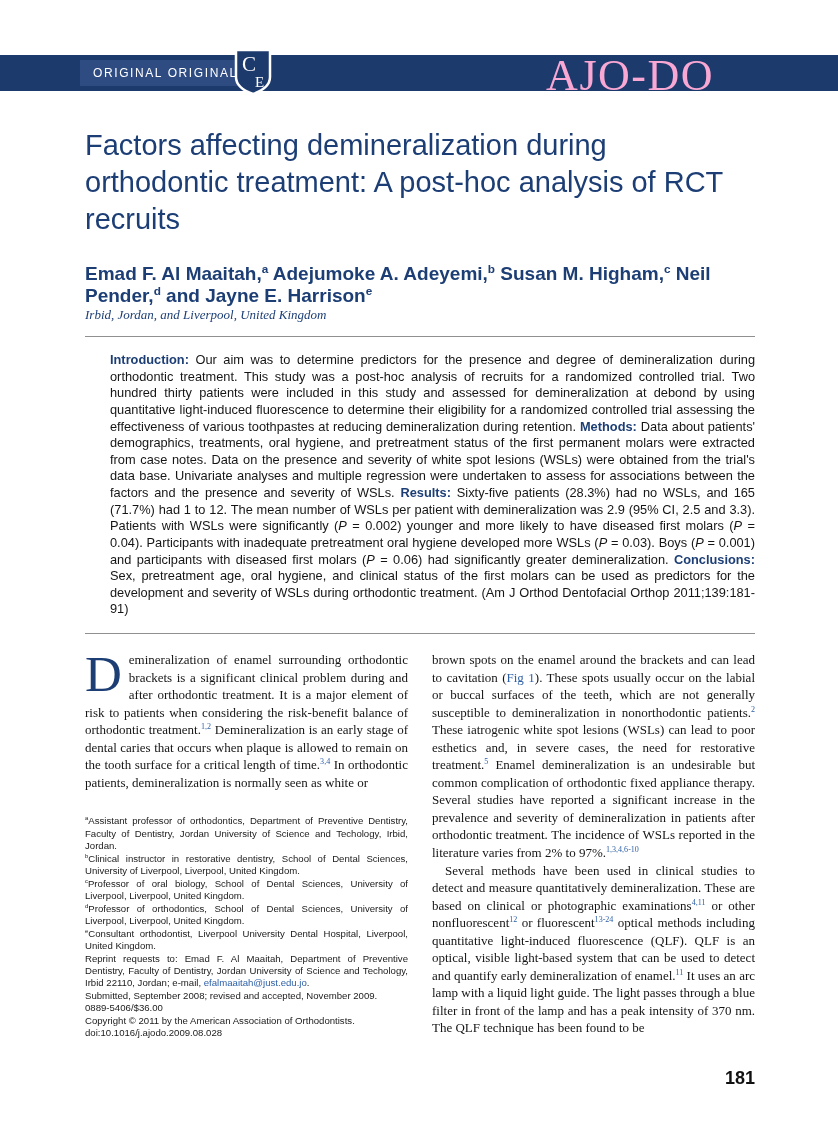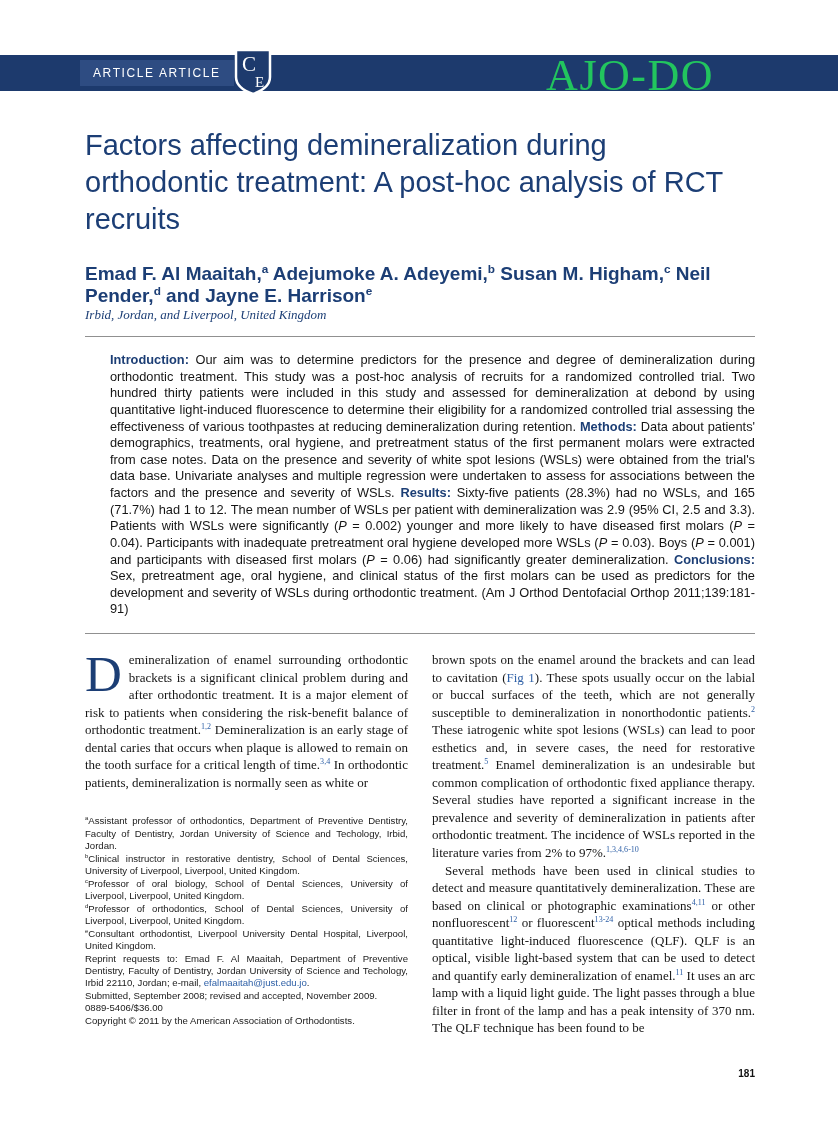--- a/index.html
+++ b/index.html
@@ -16,21 +16,21 @@
   .article-type { position:absolute; left:80px; top:5px; height:26px;
                   background:var(--banner-box,#2e4c82);
                   display:flex; align-items:center; padding:0 13px; }
   .article-type span { color:#ffffff; font-family:"Liberation Sans",sans-serif;
                        font-size:12px; letter-spacing:1.6px; }
   .ce-badge { position:absolute; left:233px; top:-8px; width:40px; height:50px; }
   .ce-shield { fill:var(--banner,#1d3a6d); stroke:#ffffff; stroke-width:2.5; }
   .ce-badge text { fill:#ffffff; font-family:"Liberation Serif",serif; }
   .ce-c { font-size:21px; } .ce-e { font-size:15px; }
   .journal-logo { position:absolute; right:124px; top:-5px;
-                  color:#22c55e; font-family:"Liberation Serif",serif;
+                  color:#f9a8d4; font-family:"Liberation Serif",serif;
                   font-size:44px; letter-spacing:1.5px; }
 
   
   .content { position:relative; padding:127px 83px 0 85px; }
 
   .title { font-family:Liberation Sans, sans-serif; font-weight:normal;
            font-size:29px; line-height:37px; color:var(--navy,#1c3e75);
            max-width:640px; }
   .authors { margin-top:25px; font-family:"Liberation Sans",sans-serif;
              font-weight:bold; font-size:19px; color:var(--navy,#1c3e75); }
@@ -53,30 +53,30 @@
   sup { font-size:0.62em; line-height:0; vertical-align:super; }
   .ref { color:var(--link,#2d5fa6); }
   .link { color:var(--link,#2d5fa6); }
 
   .footnotes { margin-top:24px; }
   .footnote { font-family:"Liberation Sans",sans-serif; font-size:9.6px;
               line-height:1.3; color:#1a1a1a; text-align:justify; }
 
   .page-number { position:absolute; top:1068px; right:83px;
                  font-family:"Liberation Sans",sans-serif; font-weight:bold;
-                 font-size:10px; color:#111111; }
+                 font-size:18px; color:#111111; }
 </style>
 </head>
 <body>
 
 <div class="page">
 
   <div class="banner">
     <div class="article-type">
-      <span>ARTICLE ARTICLE</span>
+      <span>ORIGINAL ORIGINAL</span>
     </div>
     <div class="ce-badge">
       <svg viewBox="0 0 40 50" width="40" height="50" aria-hidden="true">
         <path class="ce-shield" d="M3 3 h34 v27 q0 11 -17 17 q-17 -6 -17 -17 z"></path>
         <text class="ce-c" x="9" y="24">C</text>
         <text class="ce-e" x="22" y="40">E</text>
       </svg>
     </div>
     <div class="journal-logo">AJO-DO</div>
   </div>
@@ -99,20 +99,21 @@
         <div class="footnotes">
             <p class="footnote"><sup>a</sup>Assistant professor of orthodontics, Department of Preventive Dentistry, Faculty of Dentistry, Jordan University of Science and Techology, Irbid, Jordan.</p>
             <p class="footnote"><sup>b</sup>Clinical instructor in restorative dentistry, School of Dental Sciences, University of Liverpool, Liverpool, United Kingdom.</p>
             <p class="footnote"><sup>c</sup>Professor of oral biology, School of Dental Sciences, University of Liverpool, Liverpool, United Kingdom.</p>
             <p class="footnote"><sup>d</sup>Professor of orthodontics, School of Dental Sciences, University of Liverpool, Liverpool, United Kingdom.</p>
             <p class="footnote"><sup>e</sup>Consultant orthodontist, Liverpool University Dental Hospital, Liverpool, United Kingdom.</p>
             <p class="footnote">Reprint requests to: Emad F. Al Maaitah, Department of Preventive Dentistry, Faculty of Dentistry, Jordan University of Science and Techology, Irbid 22110, Jordan; e-mail, <span class="link">efalmaaitah@just.edu.jo</span>.</p>
             <p class="footnote">Submitted, September 2008; revised and accepted, November 2009.</p>
             <p class="footnote">0889-5406/$36.00</p>
             <p class="footnote">Copyright © 2011 by the American Association of Orthodontists.</p>
+            <p class="footnote">doi:10.1016/j.ajodo.2009.08.028</p>
           </div>
       </div>
       <div class="col col-right">
           <p class="body-par">brown spots on the enamel around the brackets and can lead to cavitation (<span class="ref">Fig 1</span>). These spots usually occur on the labial or buccal surfaces of the teeth, which are not generally susceptible to demineralization in nonorthodontic patients.<sup class="ref">2</sup> These iatrogenic white spot lesions (WSLs) can lead to poor esthetics and, in severe cases, the need for restorative treatment.<sup class="ref">5</sup> Enamel demineralization is an undesirable but common complication of orthodontic fixed appliance therapy. Several studies have reported a significant increase in the prevalence and severity of demineralization in patients after orthodontic treatment. The incidence of WSLs reported in the literature varies from 2% to 97%.<sup class="ref">1,3,4,6-10</sup></p>
           <p class="body-par">Several methods have been used in clinical studies to detect and measure quantitatively demineralization. These are based on clinical or photographic examinations<sup class="ref">4,11</sup> or other nonfluorescent<sup class="ref">12</sup> or fluorescent<sup class="ref">13-24</sup> optical methods including quantitative light-induced fluorescence (QLF). QLF is an optical, visible light-based system that can be used to detect and quantify early demineralization of enamel.<sup class="ref">11</sup> It uses an arc lamp with a liquid light guide. The light passes through a blue filter in front of the lamp and has a peak intensity of 370 nm. The QLF technique has been found to be</p>
         </div>
     </div>
   </div>
 
   <div class="page-number">181</div>

